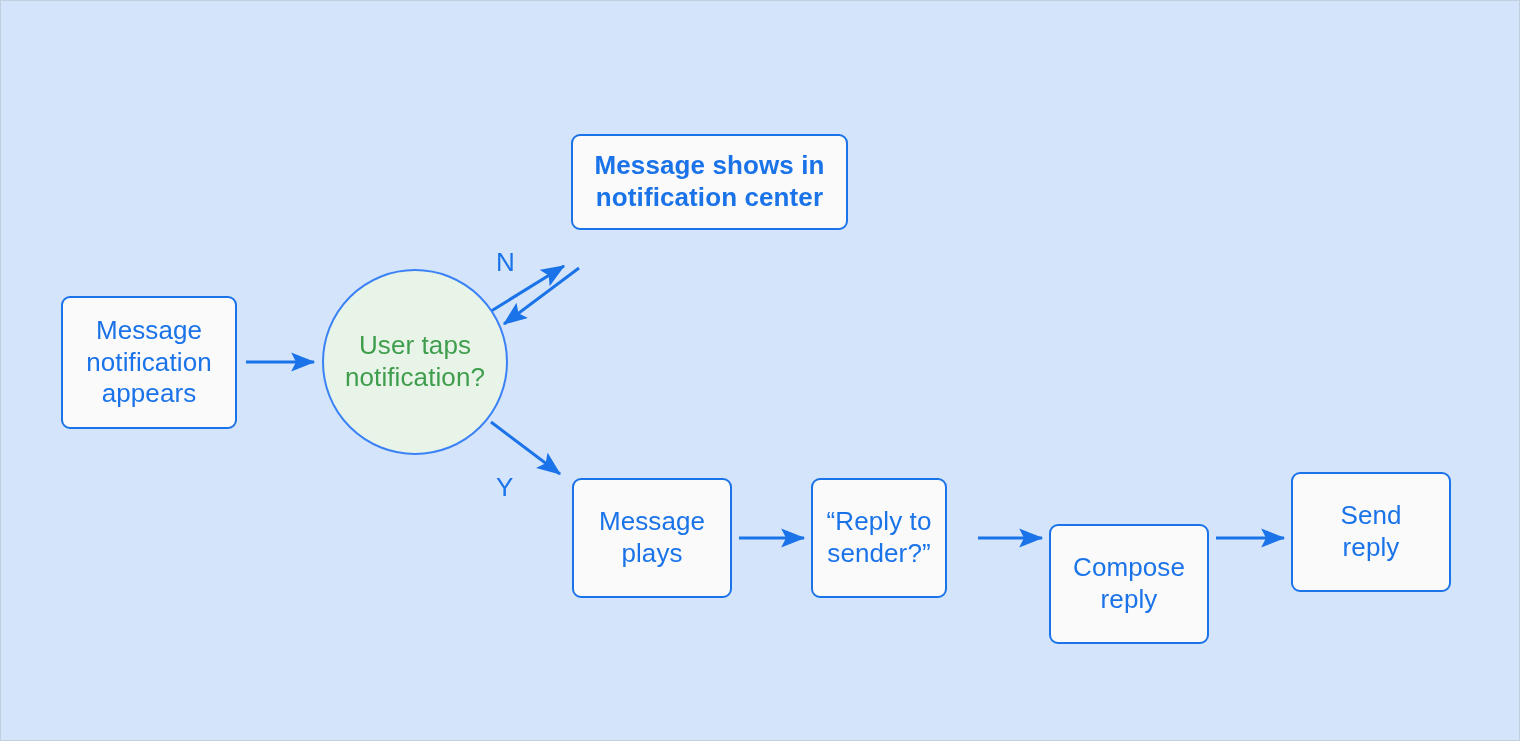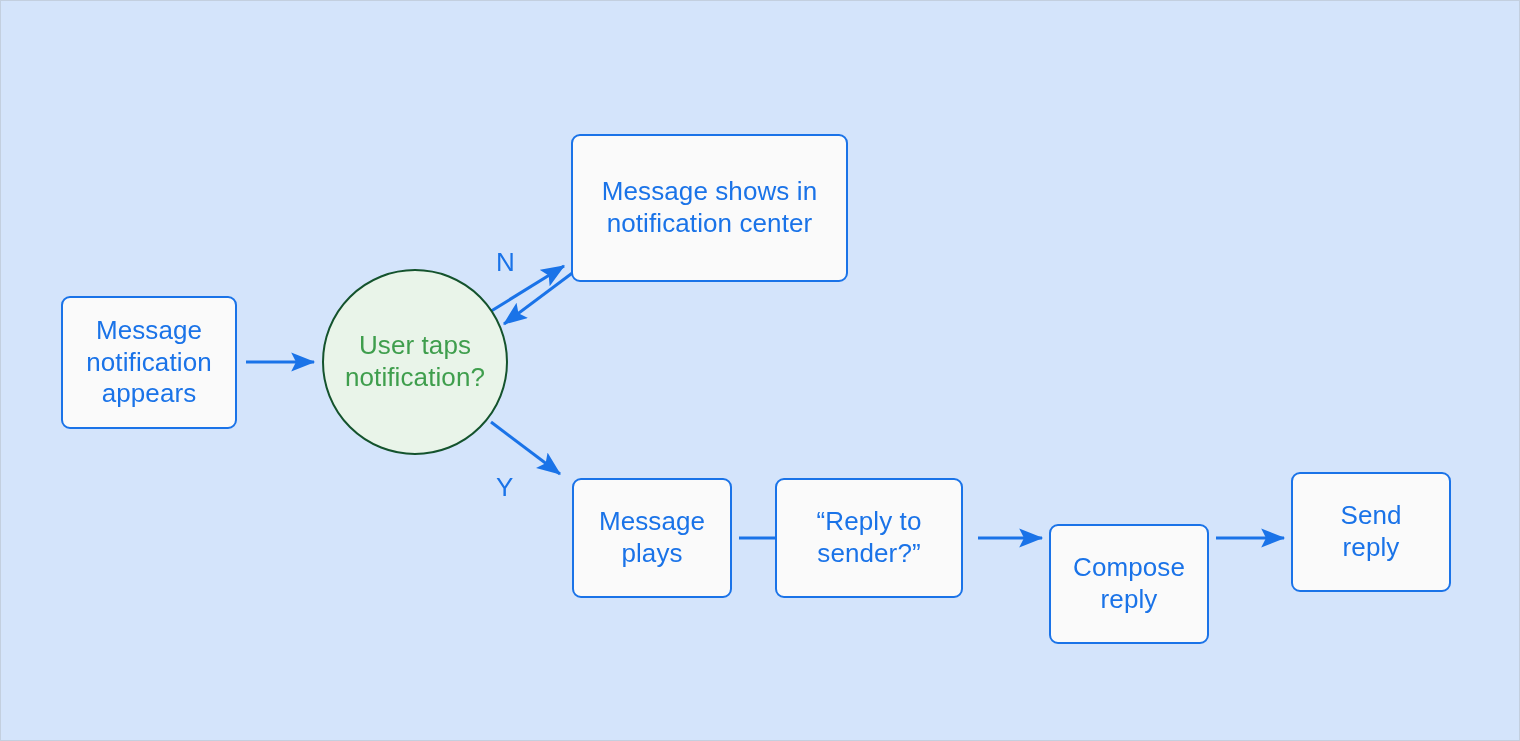--- a/index.html
+++ b/index.html
@@ -35,21 +35,21 @@
     text-align: center;
   }
   .node-box {
     background: #fafafa;
     border: 2px solid #1a73e8;
     border-radius: 9px;
     color: #1a73e8;
   }
   .node-circle {
     background: #e9f4e9;
-    border: 2px solid #14532d;
+    border: 2px solid #3b82f6;
     border-radius: 50%;
     color: #3f9e4d;
   }
   .node-label {
     font-size: 26px;
     line-height: 1.22;
     letter-spacing: 0.1px;
     white-space: pre-line;
     padding: 0 6px;
   }
@@ -92,31 +92,31 @@
     <span class="node-label">Message
 notification
 appears</span>
   </div>
 
   <div class="node node-circle" style="left:321px; top:268px; width:186px; height:186px;">
     <span class="node-label">User taps
 notification?</span>
   </div>
 
-  <div class="node node-box" style="left:570px; top:133px; width:277px; height:148px;">
+  <div class="node node-box" style="left:570px; top:133px; width:277px; height:96px;font-weight:bold;">
     <span class="node-label">Message shows in
 notification center</span>
   </div>
 
   <div class="node node-box" style="left:571px; top:477px; width:160px; height:120px;">
     <span class="node-label">Message
 plays</span>
   </div>
 
-  <div class="node node-box" style="left:774px; top:477px; width:188px; height:120px;justify-content:center;">
+  <div class="node node-box" style="left:810px; top:477px; width:136px; height:120px;justify-content:center;">
     <span class="node-label">“Reply to
 sender?”</span>
   </div>
 
   <div class="node node-box" style="left:1048px; top:477px; width:160px; height:120px;margin-top:46px;">
     <span class="node-label">Compose
 reply</span>
   </div>
 
   <div class="node node-box" style="left:1290px; top:471px; width:160px; height:120px;">

